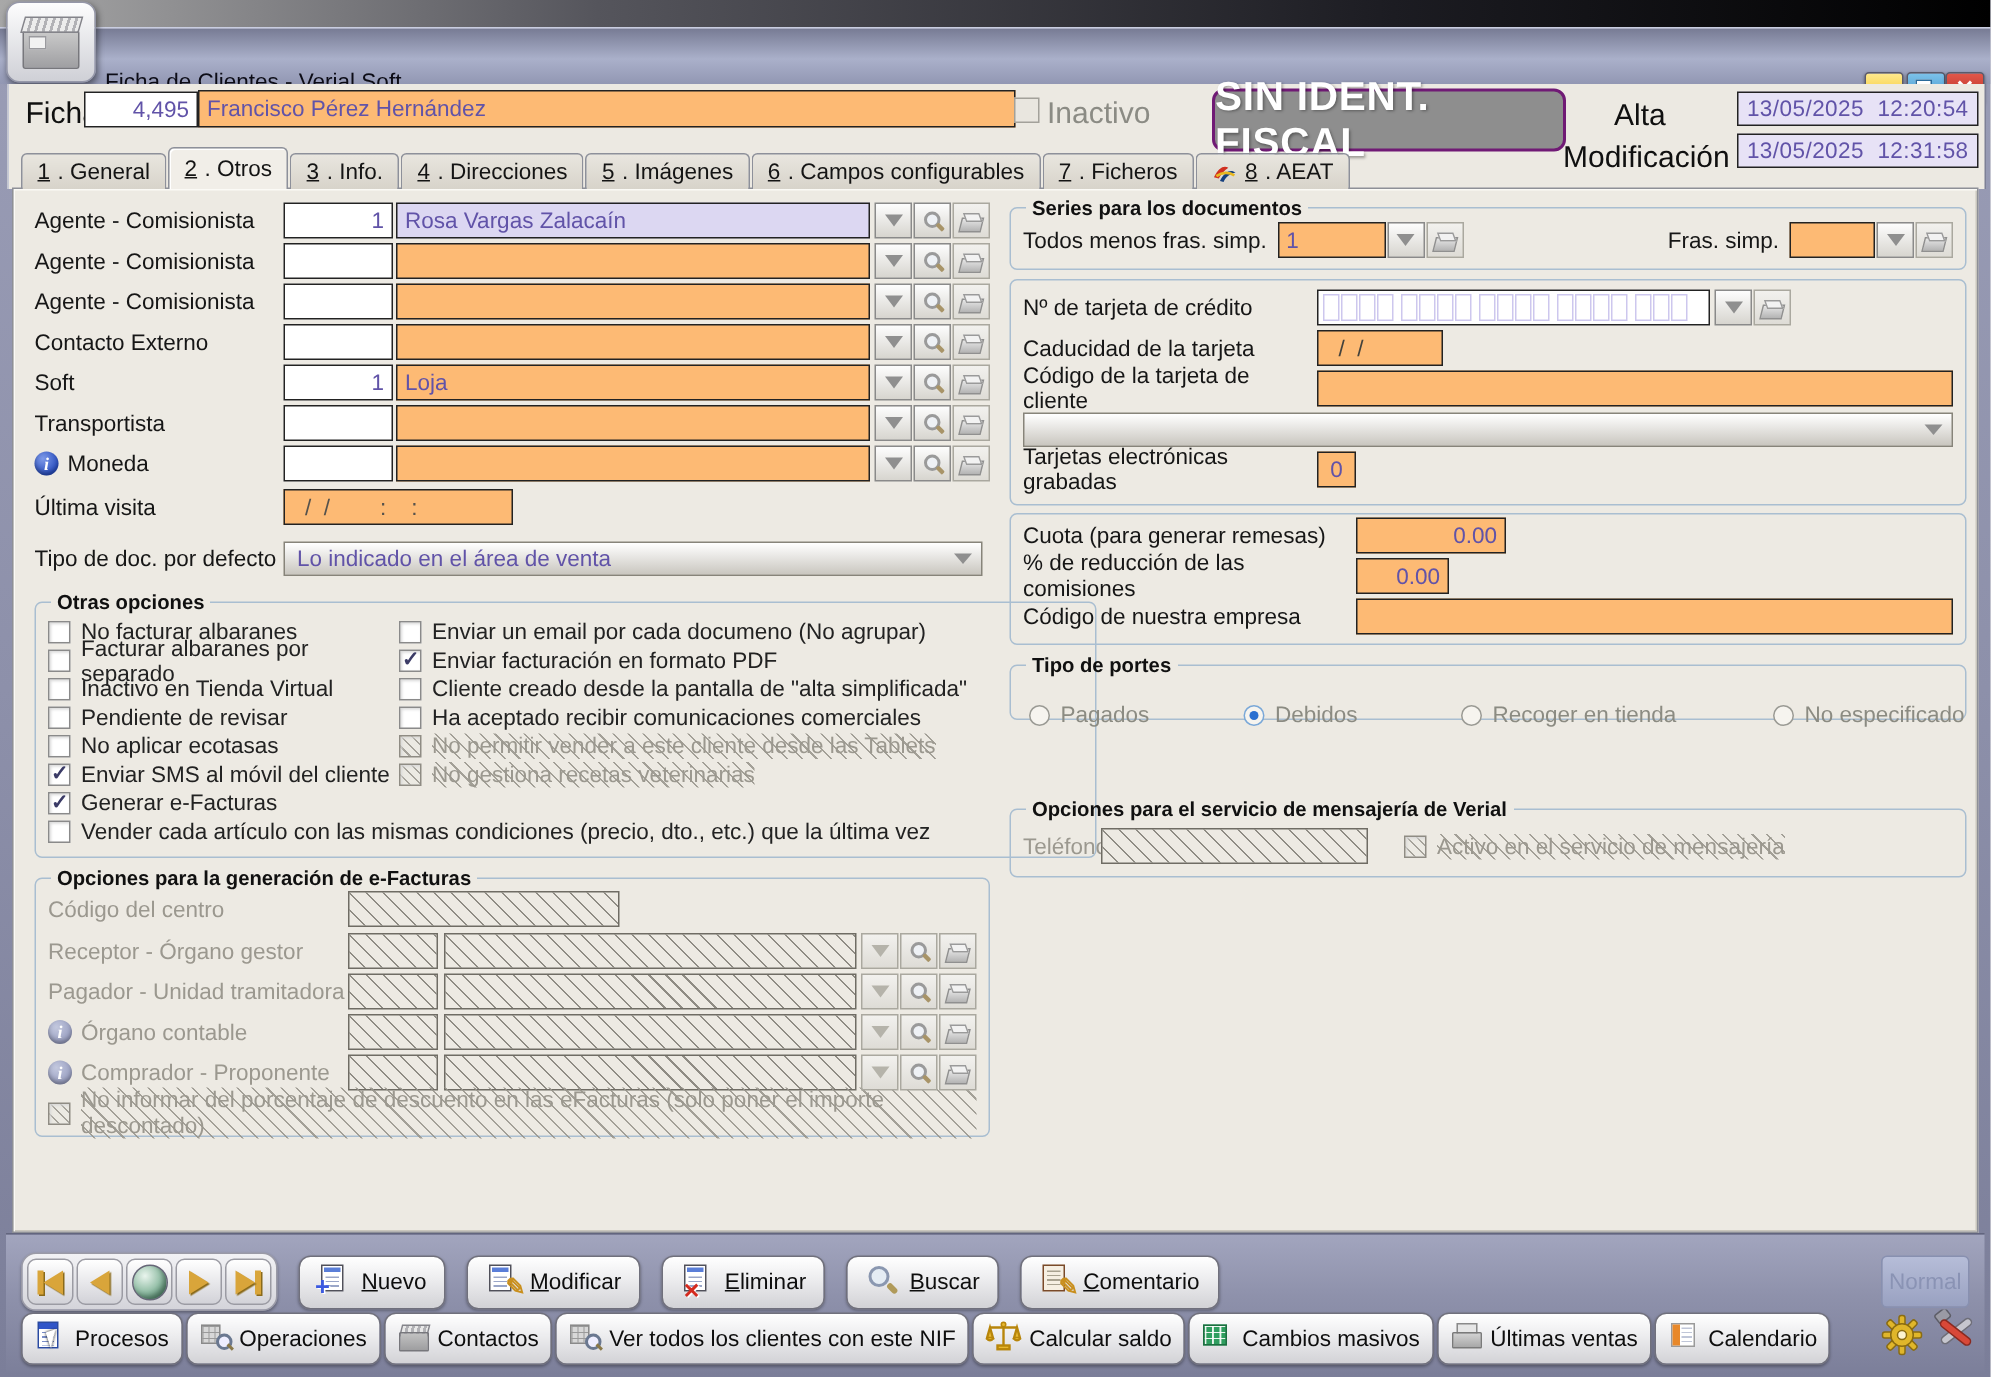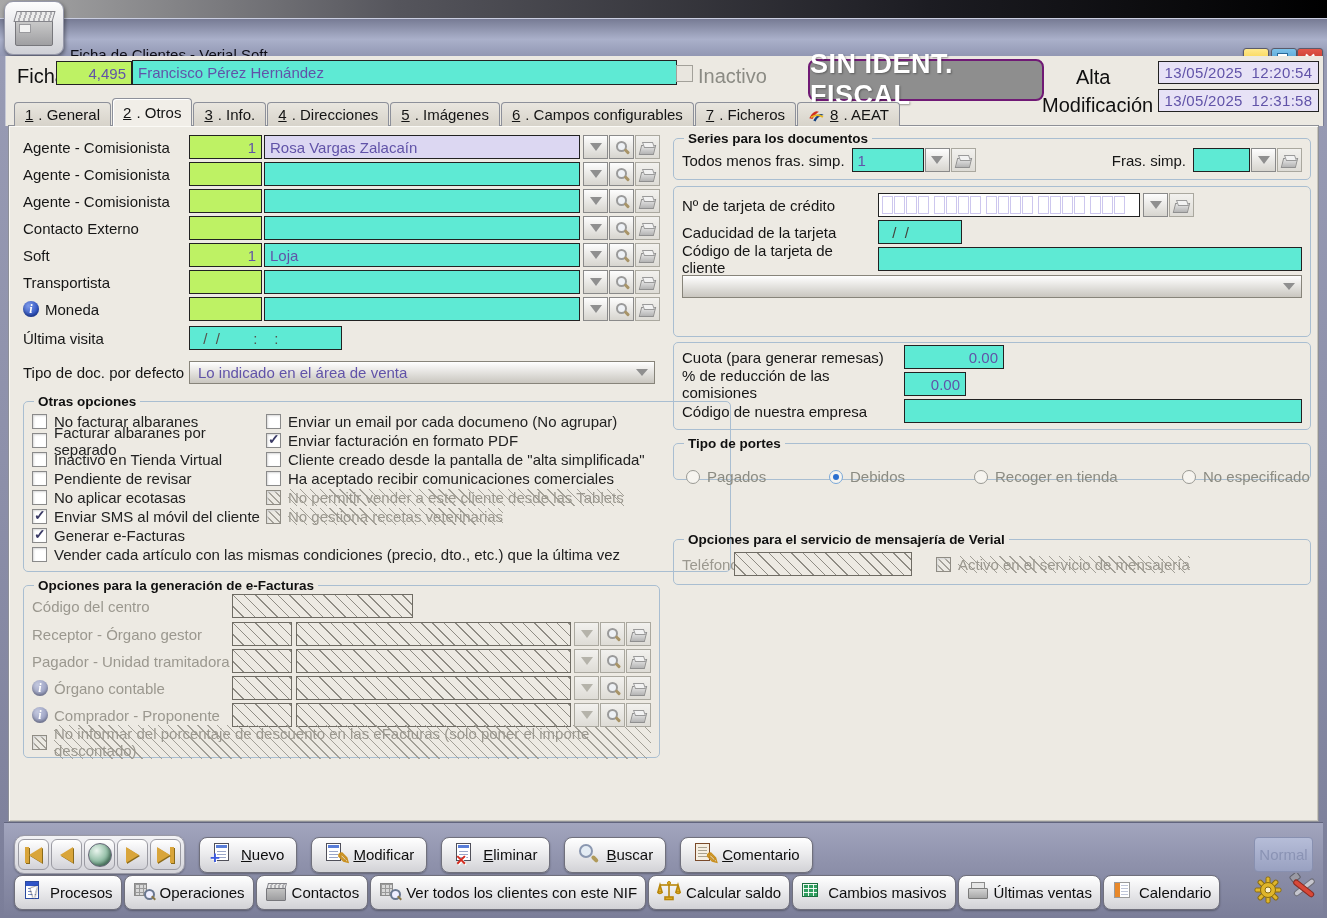--- a/index.html
+++ b/index.html
@@ -33,23 +33,23 @@
   #btn-min::after{content:"";width:12px;height:3px;background:#fff;border:1px solid #b8920a;margin-top:9px}
   #btn-restore{left:1271px;background:linear-gradient(#7cc2ea,#3c8ec6)}
   #btn-restore::before{content:"";position:absolute;left:5px;top:4px;width:9px;height:7px;background:#fff;border:1px solid #2a6a9a}
   #btn-restore::after{content:"";position:absolute;left:9px;top:8px;width:9px;height:7px;background:#fff;border:1px solid #2a6a9a}
   #btn-close{left:1297px;background:linear-gradient(#e2574a,#b22a20);color:#fff;font-weight:bold;font-size:15px}
 
   
   #hdr{left:5px;top:56px;width:1317px;height:70px;background:#ece9e2;
     border-left:1px solid #c6c9d6;border-right:1px solid #7d8096}
   .hlabel{font-size:20px;color:#101010}
-  .fld{background:#5eead4;border:1px solid #222;box-sizing:border-box;font-size:15px;
+  .fld{background:#fdba74;border:1px solid #222;box-sizing:border-box;font-size:15px;
        color:#6153a8;display:flex;align-items:center;padding:0 5px;overflow:hidden;white-space:pre}
-  .fld.num{background:#bef264;justify-content:flex-end}
+  .fld.num{background:#ffffff;justify-content:flex-end}
   .fld.focus{background:#dcd7f2}
   .fld.datefld{background:#e7e2f6;justify-content:center;letter-spacing:.3px}
   #ficha-label{left:11px;top:9px}
   #ficha-num{left:50px;top:5px;width:76px;height:24px}
   #client-name{left:126px;top:4px;width:545px;height:25px}
   #inactivo-box{left:670px;top:9px;width:15px;height:15px;background:#e9e6df;border:1px solid #a3a19a;position:absolute}
   #inactivo-label{left:692px;top:9px;color:#8b8b84}
   #fiscal-badge{left:802px;top:3px;width:232px;height:38px;background:#8e8e8e;border-radius:8px;
     border:2px solid #701a75;color:#fff;font-weight:bold;font-size:27px;letter-spacing:.5px;
     display:flex;align-items:center;justify-content:center;text-shadow:1px 1px 2px rgba(0,0,0,.35)}
@@ -580,20 +580,24 @@
     </div>
     <div class="rrow">
       <span class="rlabel">Código de la tarjeta de cliente</span>
       <div class="fld" style="flex:1;height:24px"></div>
     </div>
     <div class="rrow">
       <div class="ddl" style="margin-right:0">
         <span></span>
         <span class="dtri"></span>
       </div>
+    </div>
+    <div class="rrow">
+      <span class="rlabel">Tarjetas electrónicas grabadas</span>
+      <div class="fld" style="width:26px;height:24px;justify-content:center;padding:0">0</div>
     </div>
   </fieldset>
 
   <fieldset class="grp" id="grp-remesas" style="padding-top:2px">
     <div class="rrow">
       <span class="rlabel2">Cuota (para generar remesas)</span>
       <div class="fld" style="width:100px;height:24px;justify-content:flex-end">0.00</div>
     </div>
     <div class="rrow">
       <span class="rlabel2">% de reducción de las comisiones</span>

